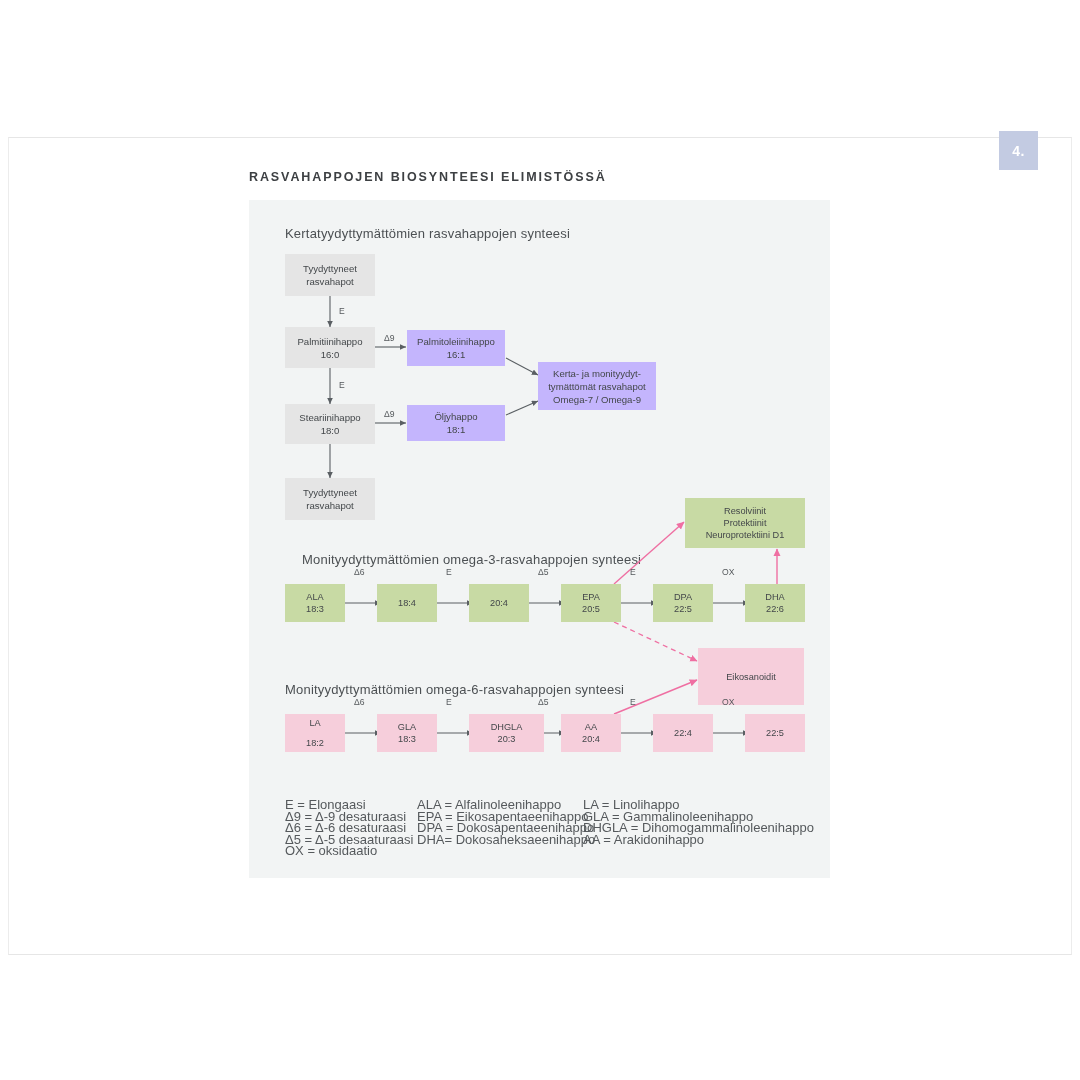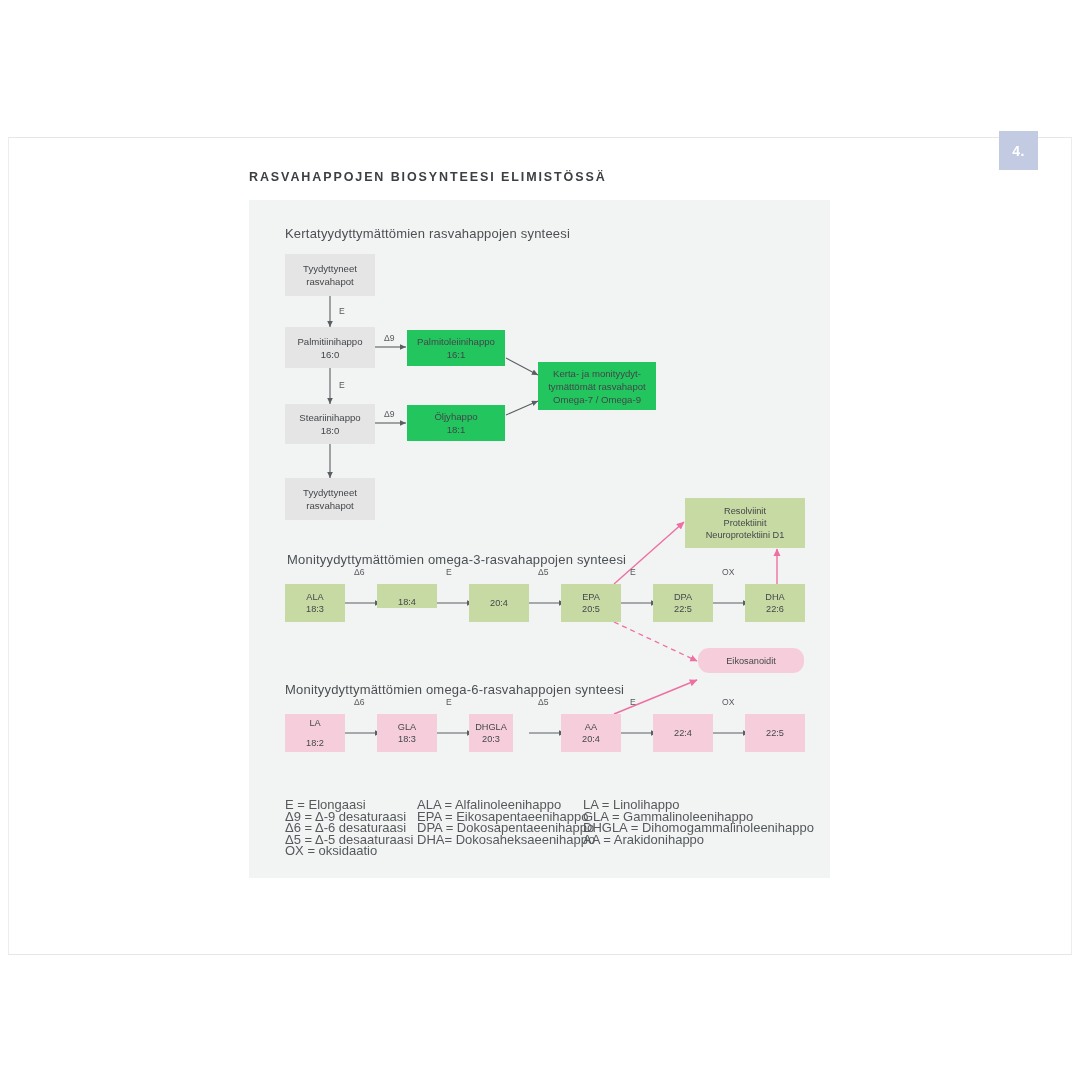--- a/index.html
+++ b/index.html
@@ -39,21 +39,21 @@
   .sec-label{
     position:absolute;font-size:13px;color:#4c5053;letter-spacing:.2px;text-align:center;
   }
   .box{
     position:absolute;box-sizing:border-box;
     display:flex;flex-direction:column;align-items:center;justify-content:center;
     text-align:center;color:#43474a;font-size:9.2px;line-height:12px;
   }
   .box span{display:block;}
   .orange{background:#e5e5e5;}
-  .blue{background:#22c55e;}
+  .blue{background:#c4b5fd;}
   .green{background:#c8daa4;}
   .pink{background:#f6cedb;}
   .big{font-size:9.6px;line-height:13px;}
   .elab{
     position:absolute;font-size:8.6px;color:#55595c;
   }
   .legend{position:absolute;font-size:13px;line-height:11.6px;color:#55595c;white-space:pre;}
   .src{
     position:absolute;left:249px;top:896px;font-size:12px;color:#45494c;
   }
@@ -67,21 +67,21 @@
 
   <div class="slide"></div>
 
   <div class="page-badge">4.</div>
 
   <div class="title">RASVAHAPPOJEN BIOSYNTEESI ELIMISTÖSSÄ</div>
 
   <div class="card"></div>
 
   <div class="sec-label" style="left:285px;top:226px;">Kertatyydyttymättömien rasvahappojen synteesi</div>
-  <div class="sec-label" style="left:287px;top:552px;">Monityydyttymättömien omega-3-rasvahappojen synteesi</div>
+  <div class="sec-label" style="left:302px;top:552px;">Monityydyttymättömien omega-3-rasvahappojen synteesi</div>
   <div class="sec-label" style="left:285px;top:682px;">Monityydyttymättömien omega-6-rasvahappojen synteesi</div>
 
   <svg class="wires">
     <defs>
       <marker id="ah" markerWidth="7" markerHeight="7" refX="5.6" refY="2.6" orient="auto">
         <path d="M0,0 L5.6,2.6 L0,5.2 z" fill="#5a5f63"></path>
       </marker>
       <marker id="ahp" markerWidth="7" markerHeight="7" refX="5.2" refY="2.6" orient="auto">
         <path d="M0,0 L5.6,2.6 L0,5.2 z" fill="#ef6fa2"></path>
       </marker>
@@ -151,30 +151,30 @@
   <div class="elab" style="left:339px;top:306px;">E</div>
   <div class="elab" style="left:339px;top:380px;">E</div>
   <div class="elab" style="left:384px;top:333px;">Δ9</div>
   <div class="elab" style="left:384px;top:409px;">Δ9</div>
 
   <div class="box green" style="left:685px;top:498px;width:120px;height:50px;">
     <span>Resolviinit</span>
     <span>Protektiinit</span>
     <span>Neuroprotektiini D1</span>
   </div>
-  <div class="box pink" style="left:698px;top:648px;width:106px;height:25px;border-radius:11px;">
+  <div class="box pink" style="left:698px;top:648px;width:106px;height:57px;">
     <span>Eikosanoidit</span>
   </div>
 
   <div id="o3row">
       <div class="box green" style="left: 285px; top: 584px; width: 60px; height: 38px;">
         <span>ALA</span>
         <span>18:3</span>
       </div>
-      <div class="box green" style="left: 377px; top: 584px; width: 60px; height: 24px; justify-content: flex-end;">
+      <div class="box green" style="left: 377px; top: 584px; width: 60px; height: 38px;">
         <span>18:4</span>
       </div>
       <div class="box green" style="left: 469px; top: 584px; width: 60px; height: 38px;">
         <span>20:4</span>
       </div>
       <div class="box green" style="left: 561px; top: 584px; width: 60px; height: 38px;">
         <span>EPA</span>
         <span>20:5</span>
       </div>
       <div class="box green" style="left: 653px; top: 584px; width: 60px; height: 38px;">
@@ -194,21 +194,21 @@
 
   <div id="o6row">
       <div class="box pink" style="left: 285px; top: 714px; width: 60px; height: 38px; gap: 8px;">
         <span>LA</span>
         <span>18:2</span>
       </div>
       <div class="box pink" style="left: 377px; top: 714px; width: 60px; height: 38px;">
         <span>GLA</span>
         <span>18:3</span>
       </div>
-      <div class="box pink" style="left: 469px; top: 714px; width: 44px; height: 38px;">
+      <div class="box pink" style="left: 469px; top: 714px; width: 75px; height: 38px;">
         <span>DHGLA</span>
         <span>20:3</span>
       </div>
       <div class="box pink" style="left: 561px; top: 714px; width: 60px; height: 38px;">
         <span>AA</span>
         <span>20:4</span>
       </div>
       <div class="box pink" style="left: 653px; top: 714px; width: 60px; height: 38px;">
         <span>22:4</span>
       </div>

